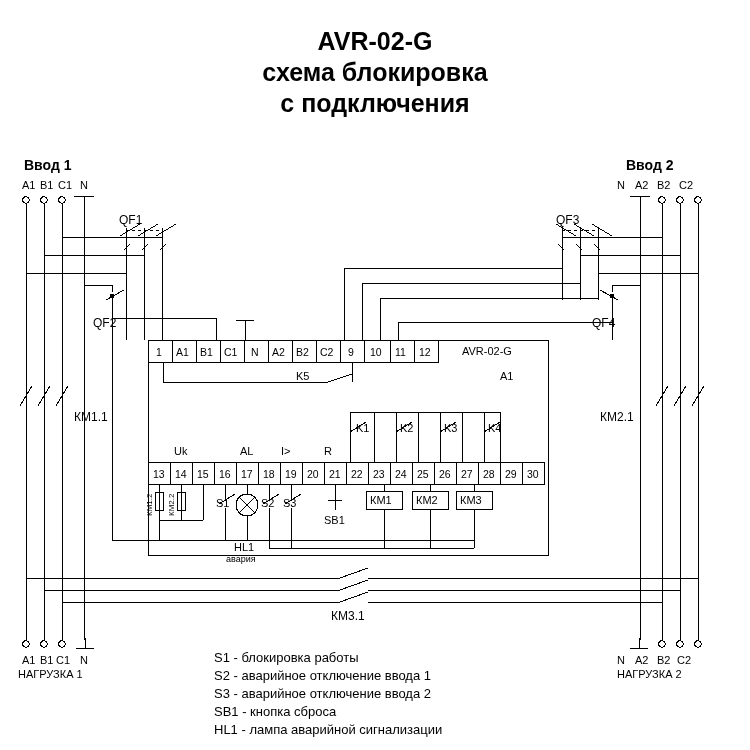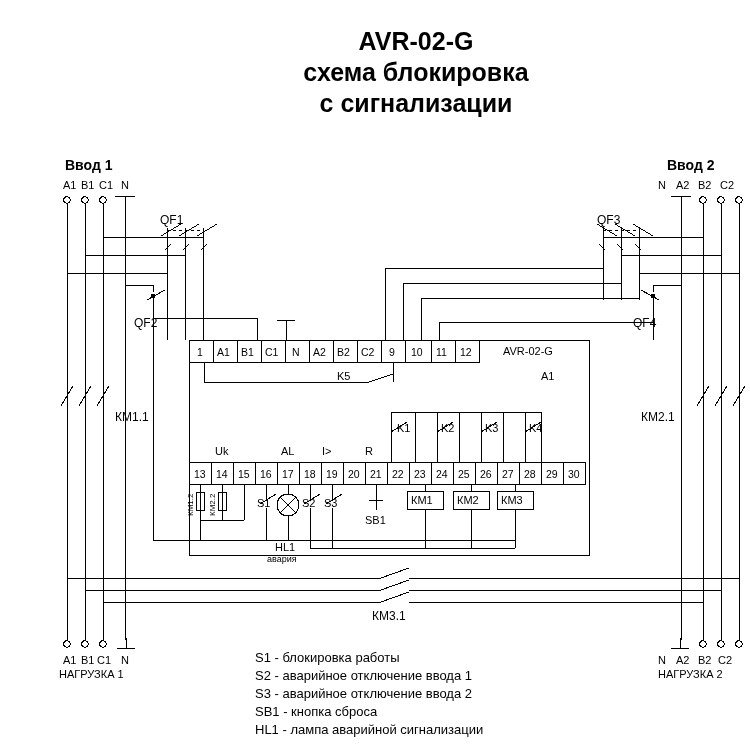--- a/index.html
+++ b/index.html
@@ -4,37 +4,37 @@
 <style>
   html,body{margin:0;padding:0;}
   body{
     width:750px;height:750px;
     background:#ffffff;
     font-family:"Liberation Sans", sans-serif;
     color:#000;
     position:relative;
     overflow:hidden;
   }
-  #stage{position:absolute;left:0;top:0;width:628px;height:750px;margin-left:41px;}
+  #stage{position:absolute;left:0;top:0;width:628px;height:750px;}
   .title{
     position:absolute;left:0;top:26px;width:750px;text-align:center;
     font-size:25px;font-weight:bold;line-height:31px;
   }
   svg{position:absolute;left:0;top:0;}
   text{font-family:"Liberation Sans", sans-serif;}
 </style>
 </head>
 <body>
 
 <div id="stage">
 
   <div class="title">
     <div>AVR-02-G</div>
     <div>схема блокировка</div>
-    <div>с сигнализации</div>
+    <div>с подключения</div>
   </div>
 
   <svg width="750" height="750" viewBox="0 0 750 750">
     <g stroke="#000" fill="none" stroke-width="1" shape-rendering="crispEdges">
 
       <g stroke-width="1">
         <circle cx="26" cy="200" r="3.2"></circle>
         <circle cx="44" cy="200" r="3.2"></circle>
         <circle cx="62" cy="200" r="3.2"></circle>
         <line x1="74" y1="196" x2="94" y2="196"></line>

